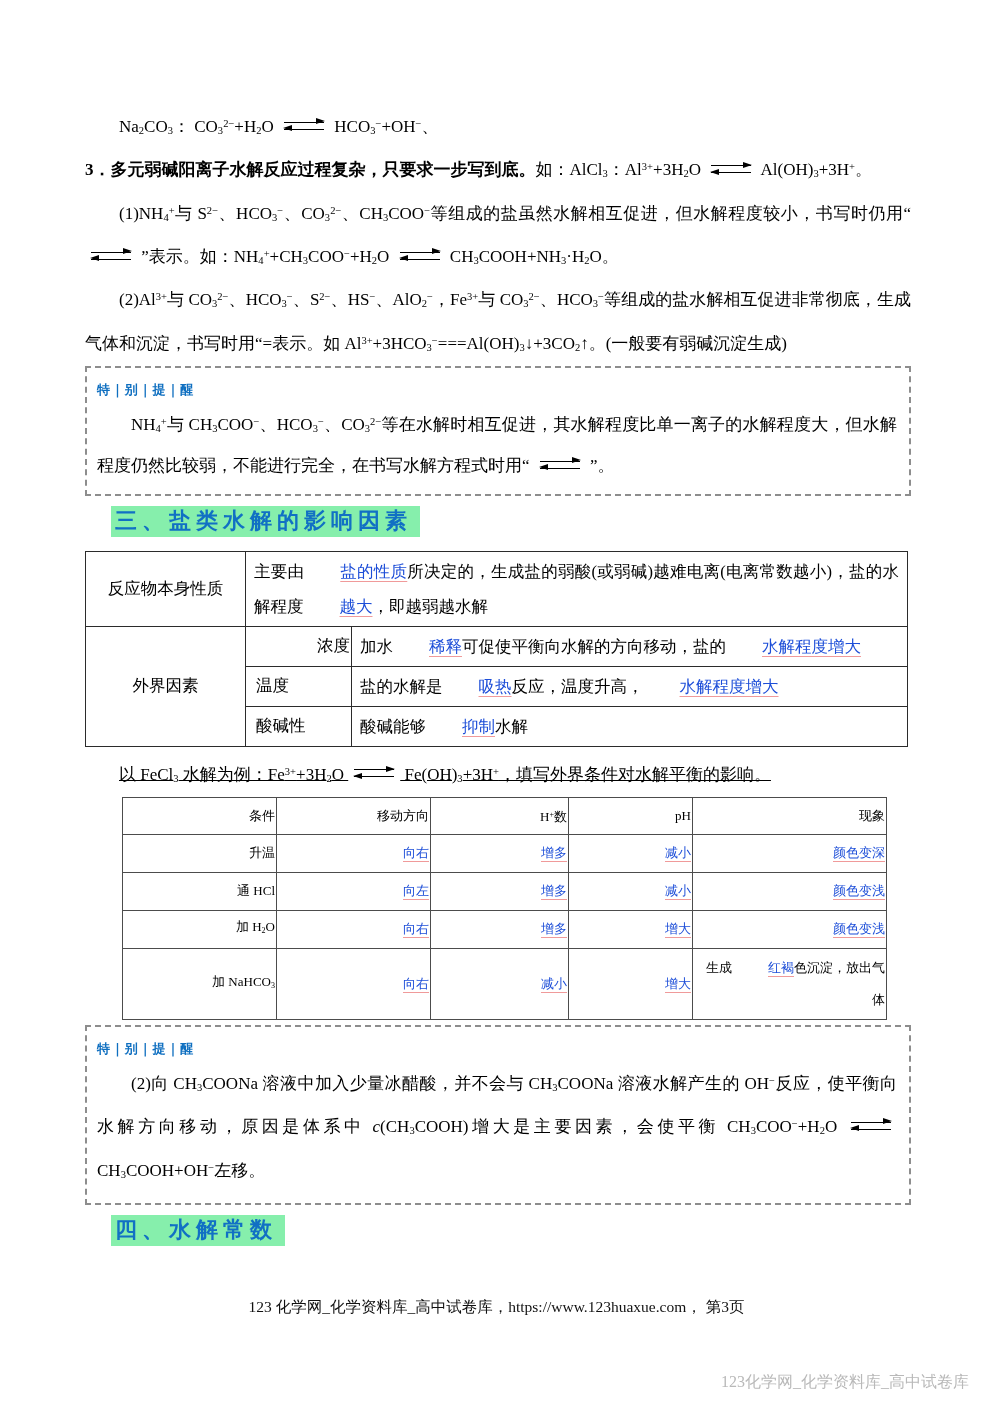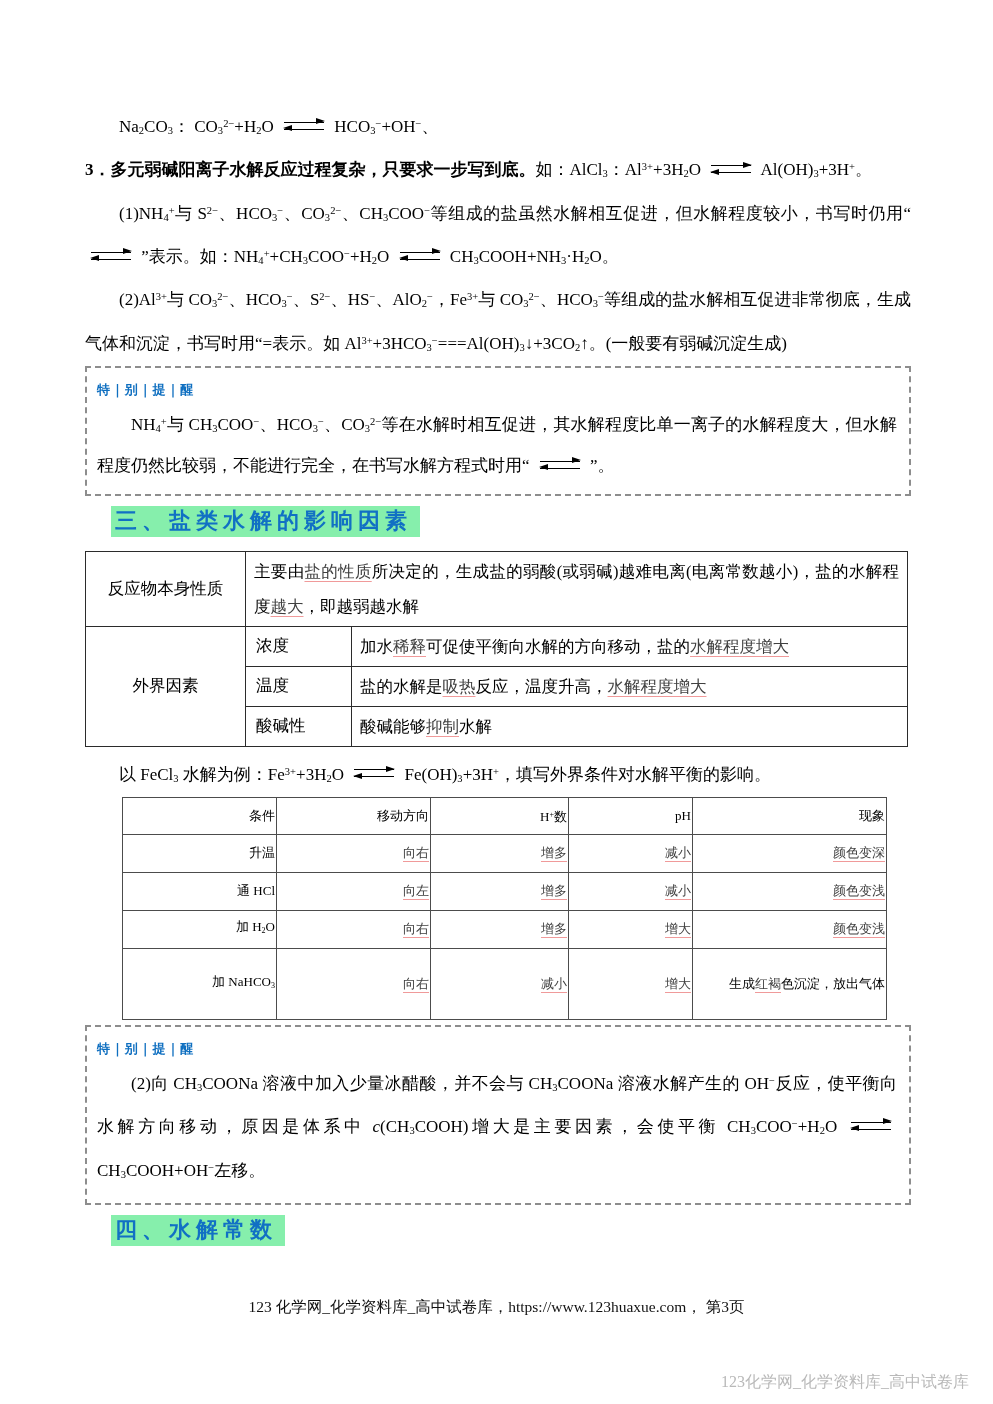--- a/index.html
+++ b/index.html
@@ -5,21 +5,21 @@
   html,body{margin:0;padding:0;background:#fff;}
   .page{position:relative;width:993px;height:1404px;background:#fff;overflow:hidden;
         font-family:"Liberation Serif","DejaVu Serif",serif;color:#000;border-radius:9px;}
   .content{position:absolute;left:85px;top:106px;width:826px;}
   p{margin:0;}
   .ln{line-height:36px;font-size:17px;text-align:justify;}
   .ind{text-indent:2em;}
   b{font-weight:700;}
   sub{font-size:0.62em;vertical-align:-0.25em;}
   sup{font-size:0.62em;vertical-align:0.45em;}
-  .rd{color:#404040;text-decoration:underline;text-decoration-color:#f09a9a;text-underline-offset:4px;}
+  .rd{color:#1d4ed8;text-decoration:underline;text-decoration-color:#f09a9a;text-underline-offset:4px;padding-left:36px;}
   
   .eq{display:inline-block;position:relative;width:42px;height:16px;vertical-align:-2px;margin:0 5px;}
   .eq i{position:absolute;left:1px;right:1px;height:0;border-top:1.6px solid #000;font-style:normal;}
   .eq i.t{top:4px;}
   .eq i.b{top:11px;}
   .eq i.t::after{content:"";position:absolute;right:-1px;top:-4.6px;width:0;height:0;
       border-top:3.5px solid transparent;border-bottom:3.5px solid transparent;border-left:9px solid #000;}
   .eq i.b::before{content:"";position:absolute;left:-1px;top:-4.6px;width:0;height:0;
       border-top:3.5px solid transparent;border-bottom:3.5px solid transparent;border-right:9px solid #000;}
   
@@ -73,35 +73,35 @@
           <col style="width:106px">
           <col style="width:556px">
         </colgroup>
       <tbody>
           <tr>
         <td class="lab" style="height:70px">反应物本身性质</td>
         <td class="txt" colspan="2">主要由<span class="rd">盐的性质</span>所决定的，生成盐的弱酸(或弱碱)越难电离(电离常数越小)，盐的水解程度<span class="rd">越大</span>，即越弱越水解</td>
       </tr>
       <tr>
         <td class="lab" rowspan="3">外界因素</td>
-        <td class="lab" style="height:34px;text-align:left;padding-left:10px;">浓度</td>
+        <td class="lab" style="height:34px;text-align:right;padding-left:10px;">浓度</td>
         <td class="txt">加水<span class="rd">稀释</span>可促使平衡向水解的方向移动，盐的<span class="rd">水解程度增大</span></td>
       </tr>
       <tr>
         <td class="lab" style="height:34px;text-align:left;padding-left:10px;">温度</td>
         <td class="txt">盐的水解是<span class="rd">吸热</span>反应，温度升高，<span class="rd">水解程度增大</span></td>
       </tr>
       <tr>
         <td class="lab" style="height:34px;text-align:left;padding-left:10px;">酸碱性</td>
         <td class="txt">酸碱能够<span class="rd">抑制</span>水解</td>
       </tr>
     </tbody>
       </table>
 
-    <p class="ln ind" style="margin-top:7px;">以 FeCl<sub>3</sub> 水解为例：Fe<sup>3+</sup>+3H<sub>2</sub>O <span class="eq"><i class="t"></i><i class="b"></i></span> Fe(OH)<sub>3</sub>+3H<sup>+</sup>，填写外界条件对水解平衡的影响。</p>
+    <p class="ln ind" style="margin-top:7px;text-decoration:underline;">以 FeCl<sub>3</sub> 水解为例：Fe<sup>3+</sup>+3H<sub>2</sub>O <span class="eq"><i class="t"></i><i class="b"></i></span> Fe(OH)<sub>3</sub>+3H<sup>+</sup>，填写外界条件对水解平衡的影响。</p>
 
     <table class="t2">
       <colgroup>
           <col style="width:154px">
           <col style="width:154px">
           <col style="width:138px">
           <col style="width:124px">
           <col style="width:194px">
         </colgroup>
       <tbody>

